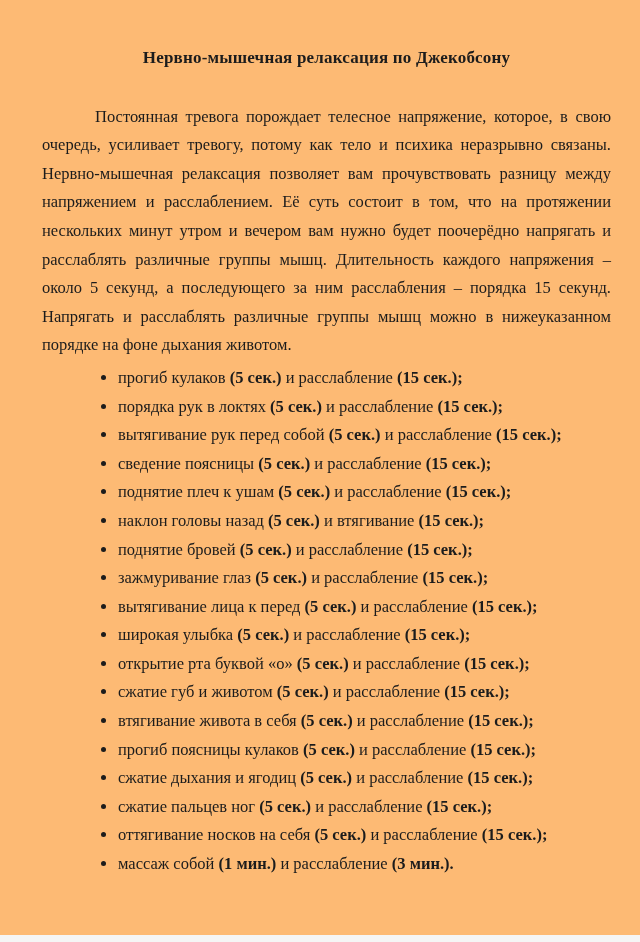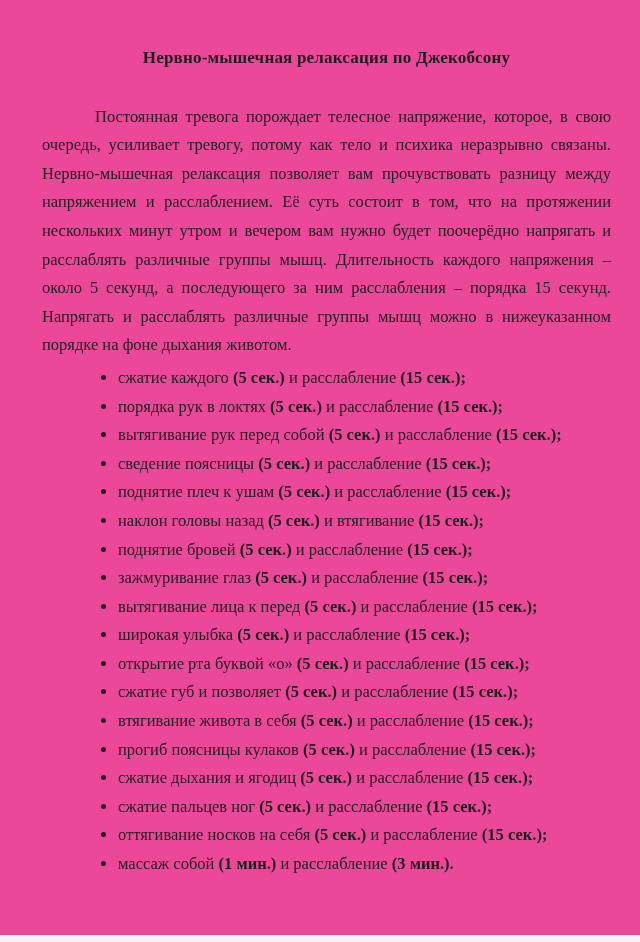--- a/index.html
+++ b/index.html
@@ -5,21 +5,21 @@
   html, body {
     margin: 0;
     padding: 0;
     background: #ffffff;
   }
   .page {
     position: relative;
     box-sizing: border-box;
     width: 640px;
     height: 942px;
-    background: #ec4899;
+    background: #fdba74;
     overflow: hidden;
     padding: 44px 29px 0 42px;
     font-family: "Liberation Serif", "DejaVu Serif", serif;
     font-size: 16.5px;
     line-height: 28.6px;
     color: #1c1c1c;
   }
   .doc-title {
     font-size: 17px;
     font-weight: 700;
@@ -55,32 +55,32 @@
 </head>
 <body>
 
 <div class="page">
 
   <h1 class="doc-title">Нервно-мышечная релаксация по Джекобсону</h1>
 
   <p class="intro">Постоянная тревога порождает телесное напряжение, которое, в свою очередь, усиливает тревогу, потому как тело и психика неразрывно связаны. Нервно-мышечная релаксация позволяет вам прочувствовать разницу между напряжением и расслаблением. Её суть состоит в том, что на протяжении нескольких минут утром и вечером вам нужно будет поочерёдно напрягать и расслаблять различные группы мышц. Длительность каждого напряжения – около 5 секунд, а последующего за ним расслабления – порядка 15 секунд. Напрягать и расслаблять различные группы мышц можно в нижеуказанном порядке на фоне дыхания животом.</p>
 
   <ul class="steps">
-    <li><span>сжатие каждого </span><b>(5 сек.)</b><span> и расслабление </span><b>(15 сек.);</b></li>
+    <li><span>прогиб кулаков </span><b>(5 сек.)</b><span> и расслабление </span><b>(15 сек.);</b></li>
     <li><span>порядка рук в локтях </span><b>(5 сек.)</b><span> и расслабление </span><b>(15 сек.);</b></li>
     <li><span>вытягивание рук перед собой </span><b>(5 сек.)</b><span> и расслабление </span><b>(15 сек.);</b></li>
     <li><span>сведение поясницы </span><b>(5 сек.)</b><span> и расслабление </span><b>(15 сек.);</b></li>
     <li><span>поднятие плеч к ушам </span><b>(5 сек.)</b><span> и расслабление </span><b>(15 сек.);</b></li>
     <li><span>наклон головы назад </span><b>(5 сек.)</b><span> и втягивание </span><b>(15 сек.);</b></li>
     <li><span>поднятие бровей </span><b>(5 сек.)</b><span> и расслабление </span><b>(15 сек.);</b></li>
     <li><span>зажмуривание глаз </span><b>(5 сек.)</b><span> и расслабление </span><b>(15 сек.);</b></li>
     <li><span>вытягивание лица к перед </span><b>(5 сек.)</b><span> и расслабление </span><b>(15 сек.);</b></li>
     <li><span>широкая улыбка </span><b>(5 сек.)</b><span> и расслабление </span><b>(15 сек.);</b></li>
     <li><span>открытие рта буквой «о» </span><b>(5 сек.)</b><span> и расслабление </span><b>(15 сек.);</b></li>
-    <li><span>сжатие губ и позволяет </span><b>(5 сек.)</b><span> и расслабление </span><b>(15 сек.);</b></li>
+    <li><span>сжатие губ и животом </span><b>(5 сек.)</b><span> и расслабление </span><b>(15 сек.);</b></li>
     <li><span>втягивание живота в себя </span><b>(5 сек.)</b><span> и расслабление </span><b>(15 сек.);</b></li>
     <li><span>прогиб поясницы кулаков </span><b>(5 сек.)</b><span> и расслабление </span><b>(15 сек.);</b></li>
     <li><span>сжатие дыхания и ягодиц </span><b>(5 сек.)</b><span> и расслабление </span><b>(15 сек.);</b></li>
     <li><span>сжатие пальцев ног </span><b>(5 сек.)</b><span> и расслабление </span><b>(15 сек.);</b></li>
     <li><span>оттягивание носков на себя </span><b>(5 сек.)</b><span> и расслабление </span><b>(15 сек.);</b></li>
     <li><span>массаж собой </span><b>(1 мин.)</b><span> и расслабление </span><b>(3 мин.).</b></li>
   </ul>
 
   <div class="bottom-edge"></div>
 

